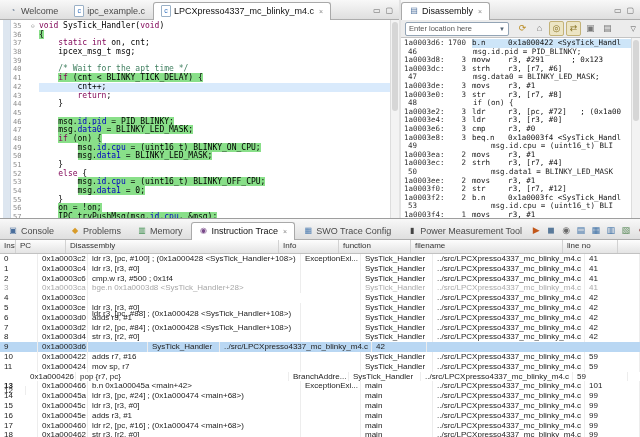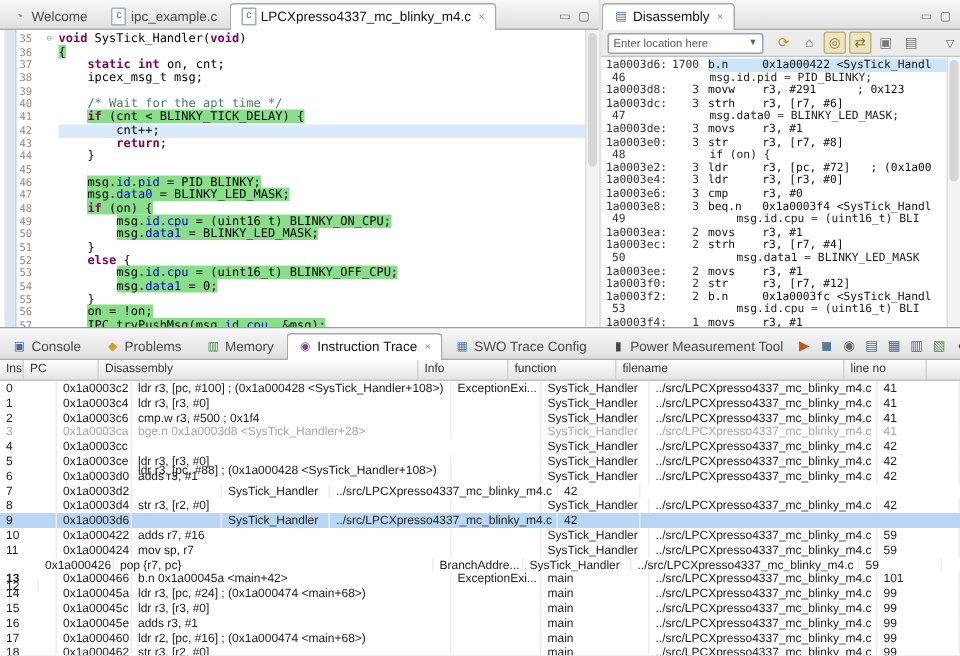--- a/index.html
+++ b/index.html
@@ -36,21 +36,21 @@
     font-family:"DejaVu Sans Mono",monospace;font-size:8px;line-height:8.7px;}
   .rail{position:absolute;left:3px;top:0;bottom:0;width:7px;background:#dde6f0;
         border-right:1px solid #cbd6e2;}
   .lines{position:absolute;left:13px;top:2px;right:9px;}
   .cl{display:flex;height:8.7px;white-space:pre;align-items:center;}
   .cl .num{width:18px;color:#8b8b8b;font-size:7px;flex:0 0 auto;}
   .cl .fold{width:8px;color:#999;font-size:6px;flex:0 0 auto;}
   .cl .txt{flex:1;height:8.7px;}
   .cl.row-blue .txt{background:#d9eafc;}
   .hl-green{background:#89df89;}
-  .kw{color:#7f0055;font-weight:bold;} .cm{color:#3f7f5f;} .fd{color:#0000c0;} .pl{color:#000;}
+  .kw{color:#7f0055;font-weight:normal;} .cm{color:#3f7f5f;} .fd{color:#0000c0;} .pl{color:#000;}
   .vscroll{position:absolute;right:0;top:0;bottom:0;width:8px;background:#f3f3f3;
            border-left:1px solid #ddd;}
   .vscroll .thumb{position:absolute;left:1px;right:1px;top:2px;height:45%;
            background:#d6d6d6;border-radius:3px;}
 
   
   .disasm-toolbar{height:17px;display:flex;align-items:center;gap:2px;
       padding:0 4px;background:#ececec;}
   .combo{width:96px;height:12px;border:1px solid #93a4b5;background:#fff;
       border-radius:2px;font-size:7.5px;color:#555;display:flex;align-items:center;
@@ -317,20 +317,21 @@
           <div class="td" style="width: 50px;">0x1a0003d0</div>
           <div class="td" style="width: 213px;">adds r3, #1</div>
           <div class="td" style="width: 60px;"></div>
           <div class="td" style="width: 72px;">SysTick_Handler</div>
           <div class="td" style="width: 152px;">../src/LPCXpresso4337_mc_blinky_m4.c</div>
           <div class="td" style="width: 55px;">42</div>
         </div>
         <div class="tr">
           <div class="td" style="width: 38px;">7</div>
           <div class="td" style="width: 50px;">0x1a0003d2</div>
+          <div class="td" style="width: 213px;">ldr r2, [pc, #84] ; (0x1a000428 &lt;SysTick_Handler+108&gt;)</div>
           <div class="td" style="width: 60px;"></div>
           <div class="td" style="width: 72px;">SysTick_Handler</div>
           <div class="td" style="width: 152px;">../src/LPCXpresso4337_mc_blinky_m4.c</div>
           <div class="td" style="width: 55px;">42</div>
         </div>
         <div class="tr">
           <div class="td" style="width: 38px;">8</div>
           <div class="td" style="width: 50px;">0x1a0003d4</div>
           <div class="td" style="width: 213px;">str r3, [r2, #0]</div>
           <div class="td" style="width: 60px;"></div>

